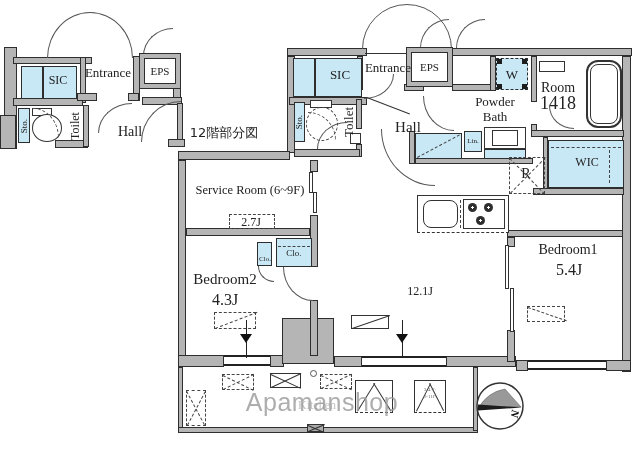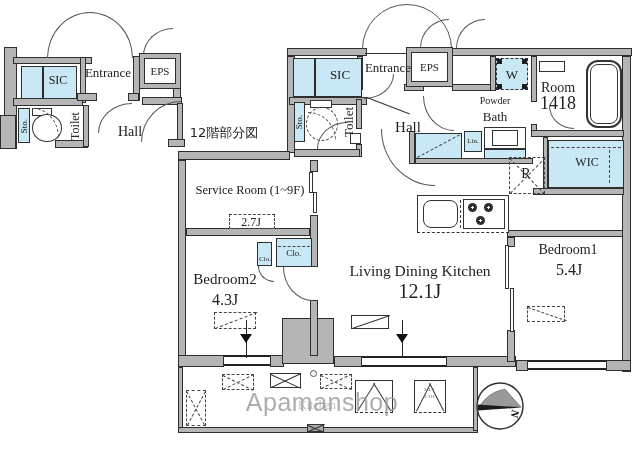--- a/index.html
+++ b/index.html
@@ -218,38 +218,37 @@
   <div class="tiny" style="left:430px;top:390px">3·4·7·</div>
   <div class="tiny" style="left:430px;top:397px">9·11F</div>
   <div class="a sbox" style="left:307px;top:424px;width:17px;height:8px;background:#aaa"></div>
   <div class="a sline" style="left:308px;top:425px;width:18px;transform:rotate(23deg)"></div>
   <div class="a sline" style="left:308px;top:431px;width:18px;transform:rotate(-23deg)"></div>
   <div class="lbl a" style="left:317px;top:405px;font-size:12px;color:#c2c2c2">Kitchen</div>
 
   <div class="lbl a" style="left:340px;top:74px;font-size:13px">SIC</div>
   <div class="lbl a" style="left:388px;top:67px;font-size:13px">Entrance</div>
   <div class="lbl a" style="left:512px;top:74px;font-size:13px">W</div>
-  <div class="lbl a" style="left:495px;top:101px;font-size:10px">Powder</div>
+  <div class="lbl a" style="left:495px;top:101px;font-size:13px">Powder</div>
   <div class="lbl a" style="left:495px;top:116px;font-size:13px">Bath</div>
   <div class="lbl a" style="left:558px;top:88px;font-size:14px">Room</div>
   <div class="lbl a" style="left:558px;top:103px;font-size:18px">1418</div>
   <div class="rlbl a" style="left:299px;top:122px;font-size:9px">Sto.</div>
   <div class="rlbl a" style="left:348px;top:122px;font-size:13px">Toilet</div>
   <div class="lbl a" style="left:408px;top:127px;font-size:15px">Hall</div>
   <div class="lbl a" style="left:473px;top:141px;font-size:7px">Lin.</div>
   <div class="lbl a" style="left:587px;top:162px;font-size:12px">WIC</div>
   <div class="lbl a" style="left:526px;top:174px;font-size:14px">R</div>
-  <div class="lbl a" style="left:250px;top:190px;font-size:12.5px">Service Room (1~9F)</div>
+  <div class="lbl a" style="left:250px;top:190px;font-size:12.5px">Service Room (6~9F)</div>
   <div class="lbl a" style="left:251px;top:222px;font-size:12px">2.7J</div>
   <div class="lbl a" style="left:265px;top:259px;font-size:7px">Clo.</div>
   <div class="lbl a" style="left:294px;top:253px;font-size:9px">Clo.</div>
   <div class="lbl a" style="left:225px;top:279px;font-size:15px">Bedroom2</div>
   <div class="lbl a" style="left:225px;top:300px;font-size:16px">4.3J</div>
-  <div class="lbl a" style="left:420px;top:271px;font-size:15.5px">Living Dining Kitchen</div>
-  <div class="lbl a" style="left:420px;top:291px;font-size:20px">12.1J</div>
+  <div class="lbl a" style="left:420px;top:291px;font-size:12px">12.1J</div>
   <div class="lbl a" style="left:568px;top:250px;font-size:14px">Bedroom1</div>
   <div class="lbl a" style="left:569px;top:270px;font-size:16px">5.4J</div>
 
   <svg class="a" style="left:474px;top:380px;z-index:3" width="52" height="52" viewBox="0 0 52 52">
     <circle cx="26" cy="26" r="23" fill="#fff" stroke="#333" stroke-width="1.5"></circle>
     <path d="M5,27 Q14,12 31,9 L47,27 Z" fill="#999" stroke="#555" stroke-width="0.5"></path>
     <path d="M4,24.5 L48,27.5 L4,30.5 Z" fill="#1c1c1c"></path>
     <text transform="rotate(100 42 30)" x="42" y="34" font-size="11" font-style="italic" font-weight="bold" fill="#111" font-family="Liberation Serif, serif">N</text>
   </svg>
 

